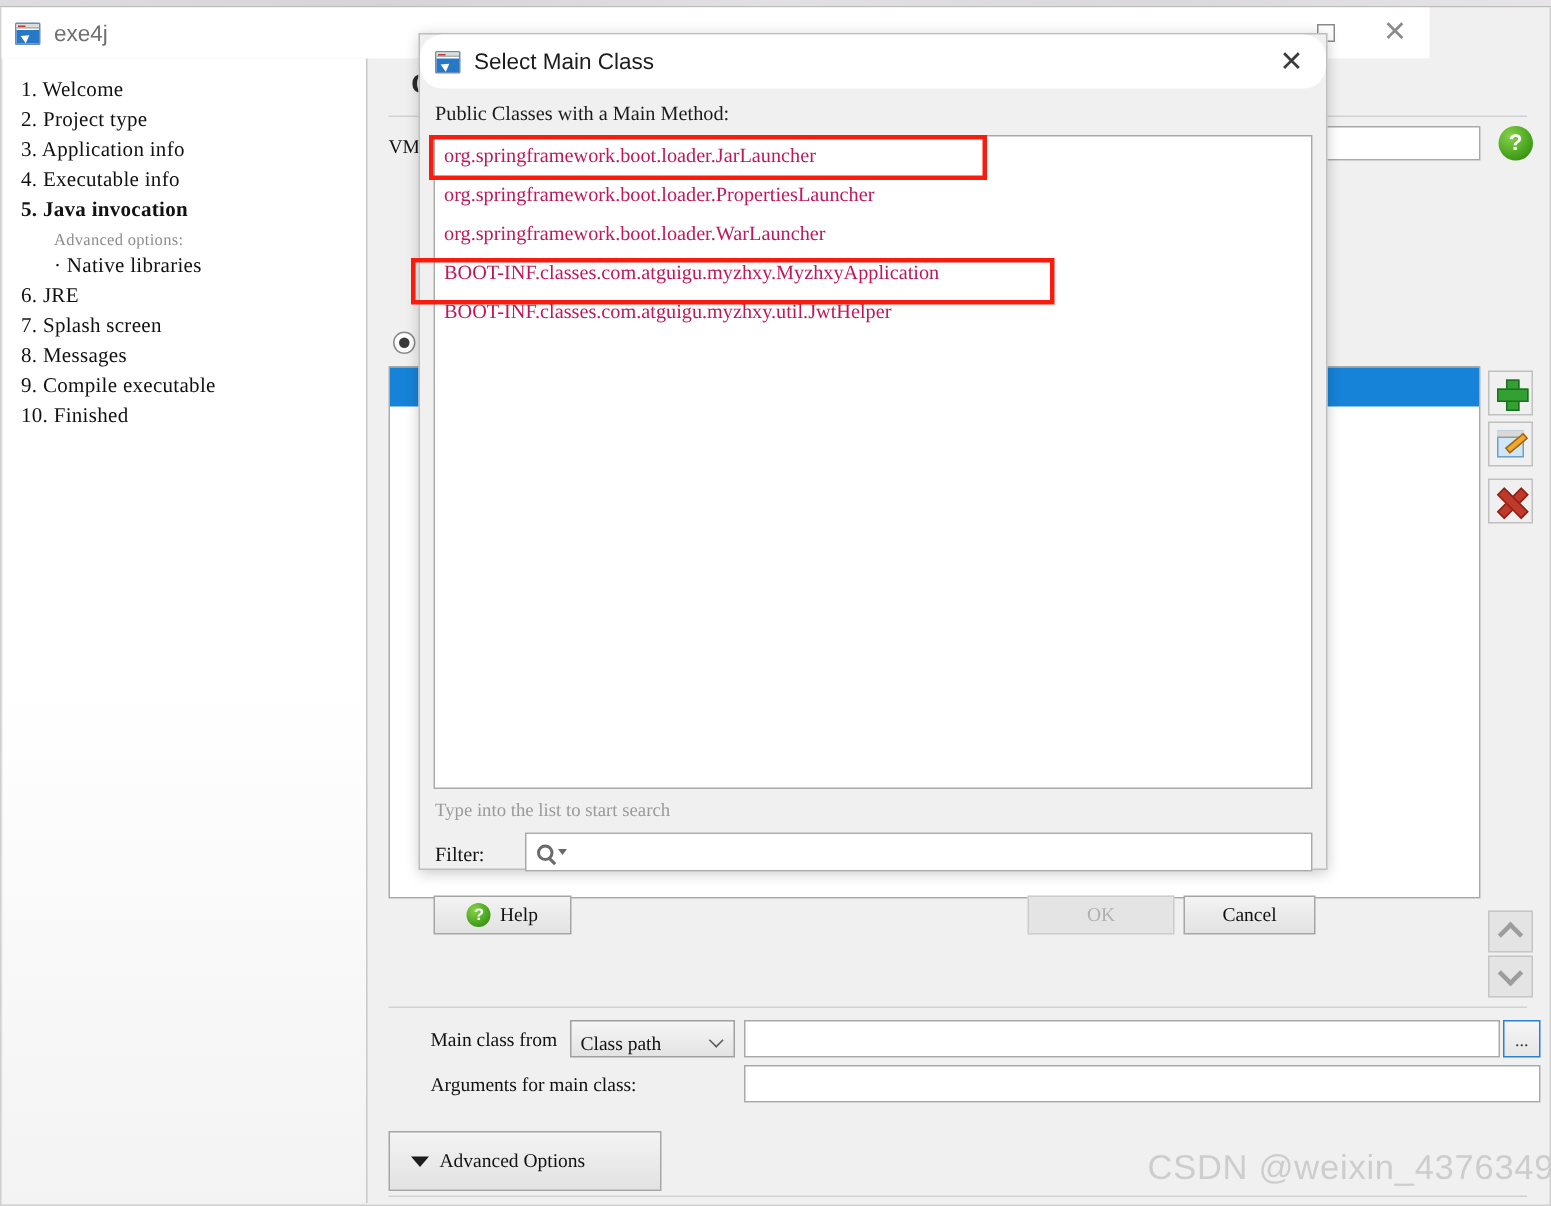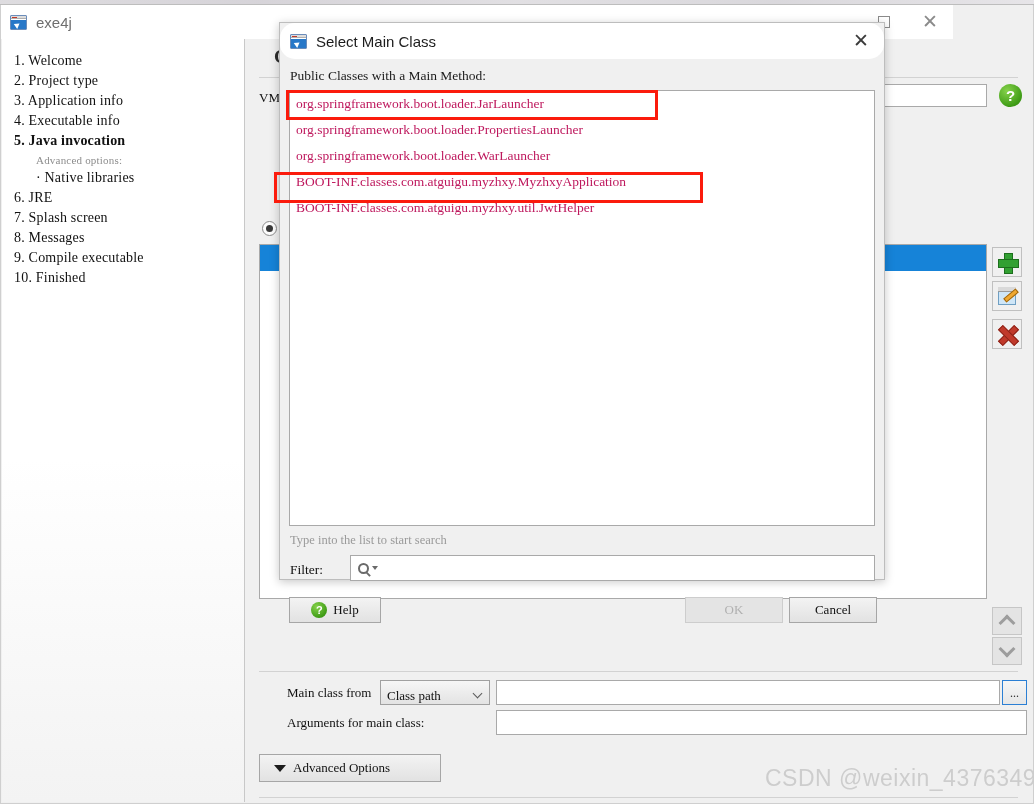--- a/index.html
+++ b/index.html
@@ -179,21 +179,21 @@
     position:absolute; right:5px; top:641px; width:25px; height:25px;
     background:linear-gradient(to bottom,#f6f6f6,#e6e6e6);
     border:1px solid #2b7fd4; font-size:12px; color:#333;
     display:flex; align-items:flex-end; justify-content:center; padding-bottom:3px;
   }
   #args-input {
     position:absolute; left:250px; top:671px; right:5px; height:25px;
     background:#ffffff; border:1px solid #a9a9a9;
   }
   #adv-options-btn {
-    position:absolute; left:13px; top:715px; width:182px; height:28px;
+    position:absolute; left:13px; top:715px; width:182px; height:40px;
     background:linear-gradient(to bottom,#f3f3f3,#e2e2e2); border:1px solid #a6a6a6;
     display:flex; align-items:center; font-size:13px;
   }
   #adv-options-btn .tri {
     margin:0 7px 0 14px; width:0; height:0;
     border-left:6px solid transparent; border-right:6px solid transparent;
     border-top:7px solid #1c1c1c;
   }
   #footer-rule { position:absolute; left:13px; top:758px; right:14px; height:1px; background:#d2d2d2;}
   .btn {

